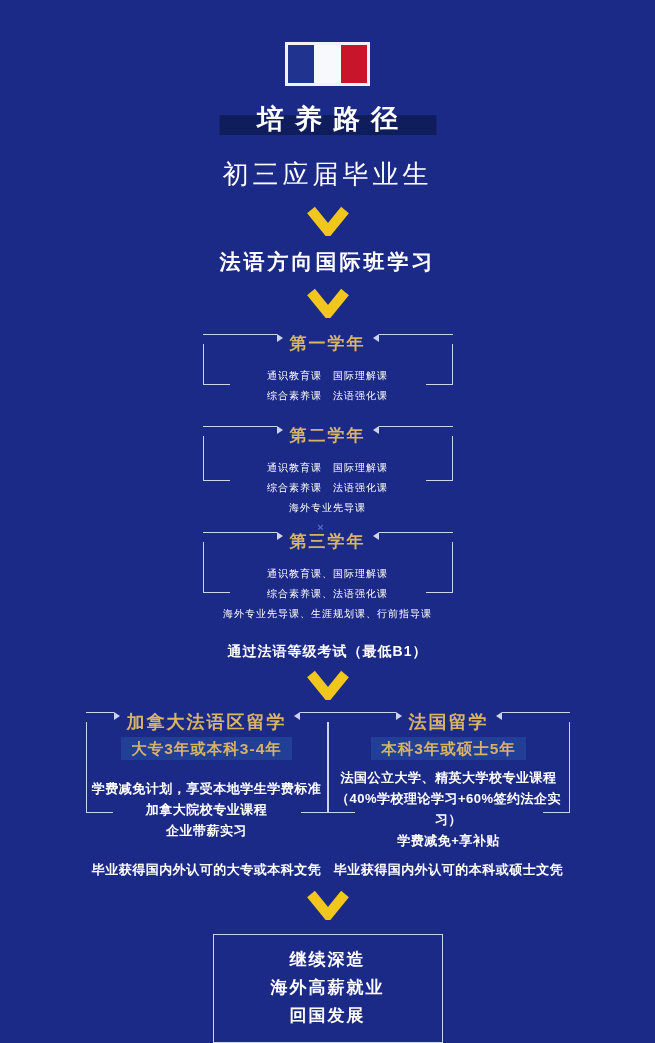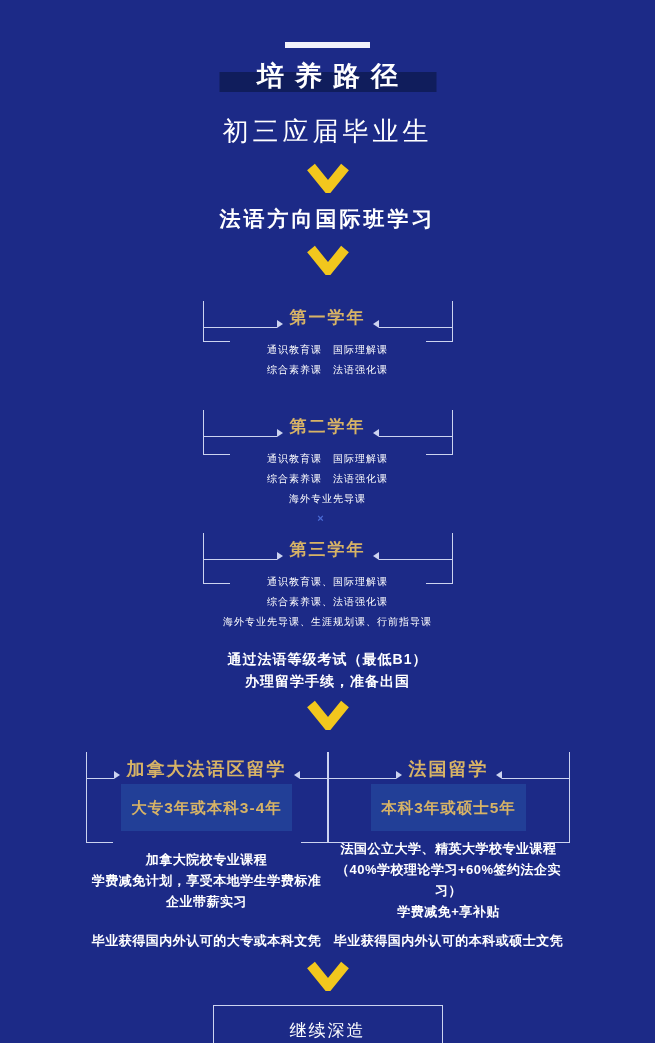--- a/index.html
+++ b/index.html
@@ -31,40 +31,40 @@
   .chevron{display:block; flex:none;}
   .chevron path{fill:none; stroke:var(--yellow); stroke-width:10;}
   .chev-1{margin-top:14px;} .chev-2{margin-top:12px;} .chev-3{margin-top:8px;} .chev-4{margin-top:10px;}
   
   .year-box{position:relative; width:250px; text-align:center;}
   .yb1{margin-top:16px;} .yb2{margin-top:20px;} .yb3{margin-top:0;}
   .edge{position:absolute; top:10px; width:26px; border-bottom:1px solid var(--line); pointer-events:none;}
   .edge-l{left:0; border-left:1px solid var(--line);}
   .edge-r{right:0; border-right:1px solid var(--line);}
   .yb1 .edge{height:40px;} .yb2 .edge{height:44px;} .yb3 .edge{height:50px;}
-  .bb-head{display:flex; align-items:flex-end; width:100%;margin-top:17px;}
+  .bb-head{display:flex; align-items:flex-start; width:100%;}
   .bb-line{flex:1; height:1px; background:var(--line);}
   .arr{width:0; height:0; border-top:4px solid transparent; border-bottom:4px solid transparent; flex:none;}
   .arr-r{border-left:6px solid var(--line); margin-right:7px;}
   .arr-l{border-right:6px solid var(--line); margin-left:7px;}
   .bb-title{color:var(--gold); font-weight:bold; font-size:17px; letter-spacing:2px; line-height:20px;}
   .bb-body{margin-top:12px; font-size:10px; font-weight:400; letter-spacing:1px; line-height:20px; color:var(--text);}
   .x-marker{margin-top:4px; height:10px; font-size:11px; line-height:10px; color:var(--marker); transform:translateX(-7px); font-weight:bold;}
   
   .exam-note{margin-top:16px; text-align:center; font-size:14px; font-weight:600; letter-spacing:1px; line-height:22px;}
   
   .dest-row{margin-top:12px; width:100%; display:flex; justify-content:center; }
   .dest-col{position:relative; width:242px; text-align:center;}
   .dest-col .edge{top:10px; height:90px;}
   .dest-title{color:var(--gold); font-weight:bold; font-size:18px; letter-spacing:2px; line-height:20px;}
-  .duration-band{display:inline-block; margin-top:5px; background:var(--band); color:var(--gold); font-weight:bold; font-size:15.5px; letter-spacing:1px; line-height:23px; padding:12px 10px;}
+  .duration-band{display:inline-block; margin-top:5px; background:var(--band); color:var(--gold); font-weight:bold; font-size:15.5px; letter-spacing:1px; line-height:23px; padding:0 10px;}
   .dest-details{margin-top:6px; min-height:86px; display:flex; flex-direction:column; justify-content:center; font-size:13px; font-weight:600; line-height:21px; letter-spacing:0.5px;}
   .dest-outcome{margin-top:8px; font-size:13px; font-weight:600; letter-spacing:0.5px; line-height:20px;}
   
-  .final-box{margin-top:14px; width:228px; border:1px solid var(--line); padding:11px 0 12px; text-align:center; font-size:17px; font-weight:normal; letter-spacing:2px; line-height:28px;}
+  .final-box{margin-top:14px; width:228px; border:1px solid var(--line); padding:11px 0 12px; text-align:center; font-size:17px; font-weight:bold; letter-spacing:2px; line-height:28px;}
 </style>
 </head>
 <body>
 
 <div class="page">
 
   <div class="flag">
     <div class="stripe blue"></div>
     <div class="stripe white"></div>
     <div class="stripe red"></div>
@@ -134,43 +134,42 @@
     </div>
     <div class="bb-body">
       <div>通识教育课、国际理解课</div>
       <div>综合素养课、法语强化课</div>
       <div>海外专业先导课、生涯规划课、行前指导课</div>
     </div>
   </div>
 
   <div class="exam-note">
     <div>通过法语等级考试（最低B1）</div>
-    <div>办理留学手续，准备出国</div>
   </div>
 
   <svg class="chevron chev-3" width="42" height="30" viewBox="0 0 42 30">
       <path d="M4 4 L21 25 L38 4"></path>
     </svg>
 
   <div class="dest-row">
 
     <div class="dest-col">
       <div class="edge edge-l"></div>
       <div class="edge edge-r"></div>
       <div class="bb-head">
         <span class="bb-line"></span>
           <span class="arr arr-r"></span>
         <span class="dest-title">加拿大法语区留学</span>
         <span class="arr arr-l"></span>
           <span class="bb-line"></span>
       </div>
       <div class="duration-band">大专3年或本科3-4年</div>
       <div class="dest-details">
+        <div>学费减免计划，享受本地学生学费标准</div>
         <div>加拿大院校专业课程</div>
-        <div>学费减免计划，享受本地学生学费标准</div>
         <div>企业带薪实习</div>
       </div>
       <div class="dest-outcome">毕业获得国内外认可的大专或本科文凭</div>
     </div>
 
     <div class="dest-col">
       <div class="edge edge-l"></div>
       <div class="edge edge-r"></div>
       <div class="bb-head">
         <span class="bb-line"></span>

